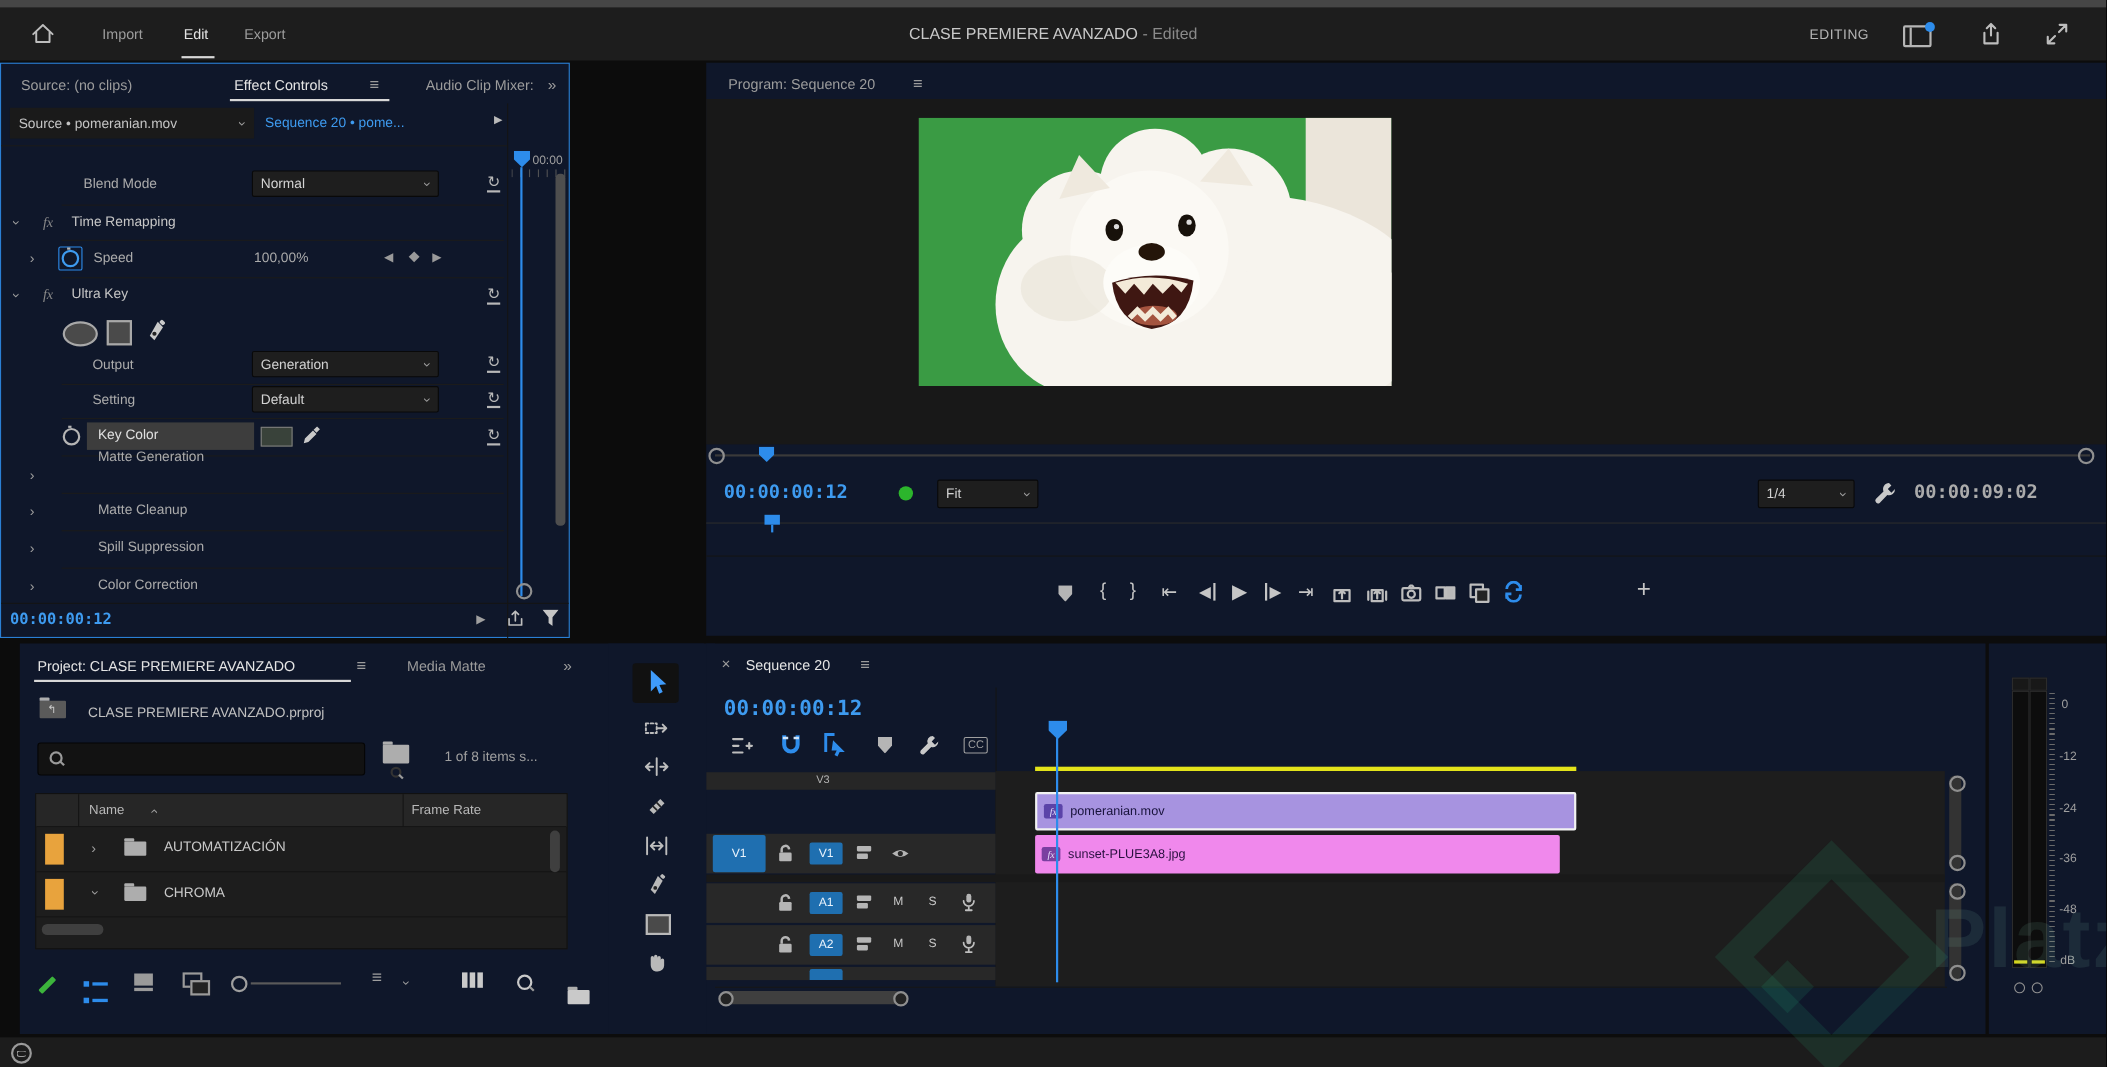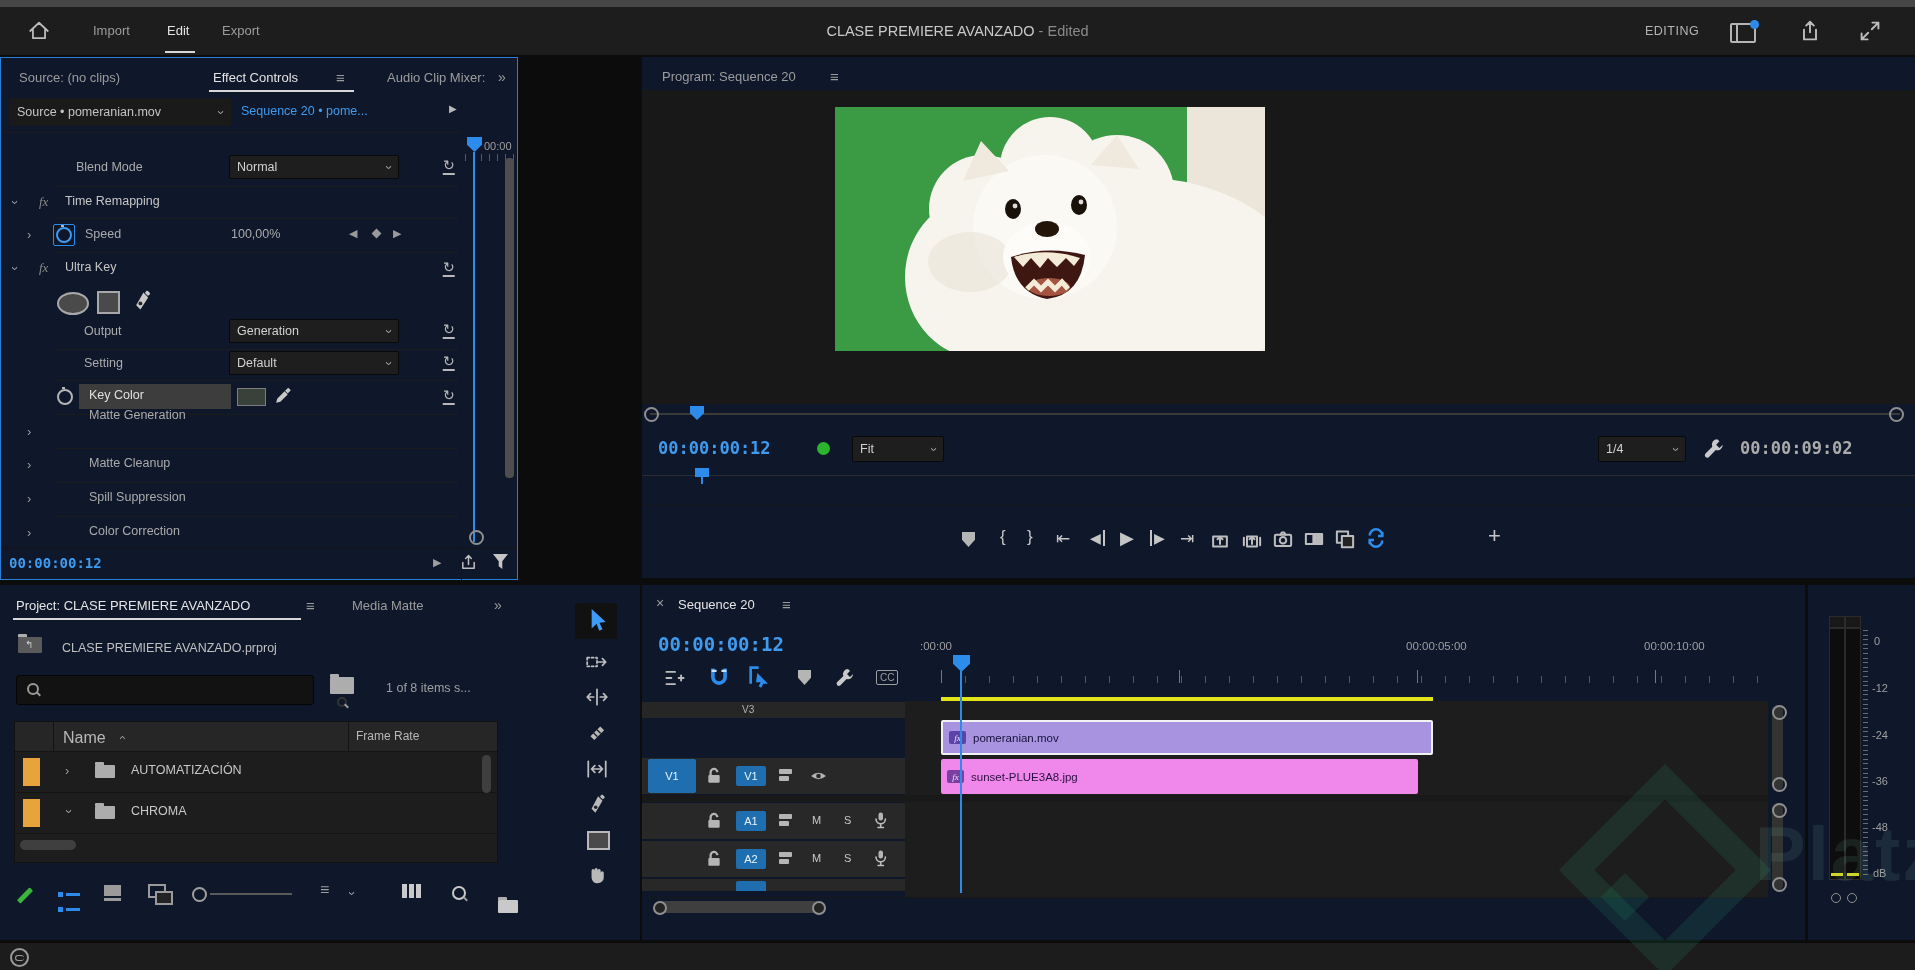--- a/index.html
+++ b/index.html
@@ -177,21 +177,21 @@
 
     <div class="hdiv" style="left:0;top:490px;width:516px;background:#141414"></div>
     <span class="ab tc" style="left:8px;top:497px;font-size:14px">00:00:00:12</span>
     <span class="ab" style="left:432px;top:498px;color:#9f9f9f;font-size:11px">▶</span>
     <svg class="ic ab" style="left:458px;top:495px" width="19" height="19" viewBox="0 0 20 20">
         <path d="M4,10 v6 h12 v-6 M10,12 V3 M7,5.8 L10,2.8 13,5.8"></path>
       </svg>
     <div class="ab funnel" style="left:492px;top:496px;width:15px;height:15px"></div>
   </div>
 
-  <div class="panel" style="left:0;top:585px;width:632px;height:355px">
+  <div class="panel" style="left:18px;top:585px;width:632px;height:355px">
     <span class="ab tab on" style="left:16px;top:13px">Project: CLASE PREMIERE AVANZADO</span>
     <span class="ab tab" style="left:306px;top:12px;font-size:15px">≡</span>
     <div class="uline" style="left:13px;top:33px;width:288px"></div>
     <span class="ab tab" style="left:352px;top:13px">Media Matte</span>
     <span class="ab tab" style="left:494px;top:12px;font-size:14px">»</span>
 
     <div class="ab" style="left:18px;top:52px">
         <div class="folder" style="width:24px;height:16px;background:#5a5a5a"></div>
         <span class="ab" style="left:7px;top:2px;color:#c9c9c9;font-size:10px">↰</span>
       </div>
@@ -201,21 +201,21 @@
       <div class="mag ab" style="left:10px;top:7px"></div>
     </div>
     <div class="ab" style="left:330px;top:92px">
         <div class="folder" style="width:24px;height:17px"></div>
         <div class="mag ab" style="left:7px;top:3px;border-color:#333;width:6px;height:6px"></div>
       </div>
     <span class="ab nw" style="left:386px;top:96px;font-size:12.5px;color:#9f9f9f">1 of 8 items s...</span>
 
     <div class="ab" style="left:14px;top:136px;width:482px;height:140px;background:#1d1d1d;border:1px solid #111">
       <div class="ab" style="left:0;top:0;width:100%;height:29px;background:#262626;border-bottom:1px solid #141414">
-        <span class="ab" style="left:48px;top:7px;font-size:16px;color:#b8b8b8">Name</span>
+        <span class="ab" style="left:48px;top:7px;font-size:12px;color:#b8b8b8">Name</span>
         <span class="ab chev chev-up" style="left:104px;top:9px">›</span>
         <span class="ab" style="left:341px;top:7px;font-size:12px;color:#b8b8b8">Frame Rate</span>
         <div class="vdiv" style="left:38px;top:0;height:29px;background:#141414"></div>
         <div class="vdiv" style="left:333px;top:0;height:29px;background:#141414"></div>
       </div>
       <div class="ab" style="left:0;top:30px;width:100%;height:40px;border-bottom:1px solid #141414">
         <div class="ab" style="left:8px;top:6px;width:17px;height:28px;background:#e8a33d"></div>
         <span class="ab chev chev-r" style="left:50px;top:12px">›</span>
         <div class="folder ab" style="left:80px;top:13px"></div>
         <span class="ab nw" style="left:116px;top:11px;font-size:12.5px;color:#c8c8c8">AUTOMATIZACIÓN</span>
@@ -403,31 +403,20 @@
         <path d="M8,2 H2 v12" stroke="#2d8ceb" stroke-width="2" fill="none"></path>
         <polygon points="7,6 15,14 11.5,14 10,17 8,16 9.5,13 6,13" fill="#2d8ceb"></polygon>
       </svg>
     <div class="pent ab" style="left:156px;top:85px;width:13px;height:15px"></div>
     <svg class="ab" style="left:192px;top:82px" width="22" height="22" viewBox="0 0 22 22">
         <path d="M14,2 a5,5 0 0 0 -4.6,6.9 L3,15.3 a2.3,2.3 0 0 0 3.2,3.2 L12.6,12 A5,5 0 0 0 19,7 l-3,3 -3,-3 3,-3 z" fill="#c9c9c9"></path>
       </svg>
     <span class="ab" style="left:234px;top:85px;font-size:10px;color:#9f9f9f;border:1px solid #9f9f9f;border-radius:2px;padding:1px 3px">CC</span>
 
     <div class="vdiv" style="left:263px;top:40px;height:270px"></div>
-    <div class="ab" style="left:263px;top:55px;width:863px;height:57px;overflow:hidden">
-      <span class="rullbl" style="left:15px">:00:00</span>
-      <span class="rullbl" style="left:501px">00:00:05:00</span>
-      <span class="rullbl" style="left:739px">00:00:10:00</span>
-
-      <div class="ab ticks" style="left:36px;top:36px;width:820px;height:7px"></div>
-      <div class="ab" style="left:36px;top:30px;width:1px;height:13px;background:#777"></div>
-      <div class="ab" style="left:274px;top:30px;width:1px;height:13px;background:#777"></div>
-      <div class="ab" style="left:512px;top:30px;width:1px;height:13px;background:#777"></div>
-      <div class="ab" style="left:750px;top:30px;width:1px;height:13px;background:#777"></div>
-    </div>
     <div class="ab" style="left:299px;top:112px;width:492px;height:4px;background:#e3e31a"></div>
 
     <div class="ab" style="left:263px;top:116px;width:863px;height:196px;background:#1d1d1d"></div>
 
     <div class="ab" style="left:0;top:117px;width:263px;height:16px;background:#262626;overflow:hidden">
       <span class="ab" style="left:100px;top:2px;font-size:10px;color:#b0b0b0">V3</span>
     </div>
 
 
     <div class="ab" style="left:0;top:173px;width:263px;height:36px;background:#282828">

